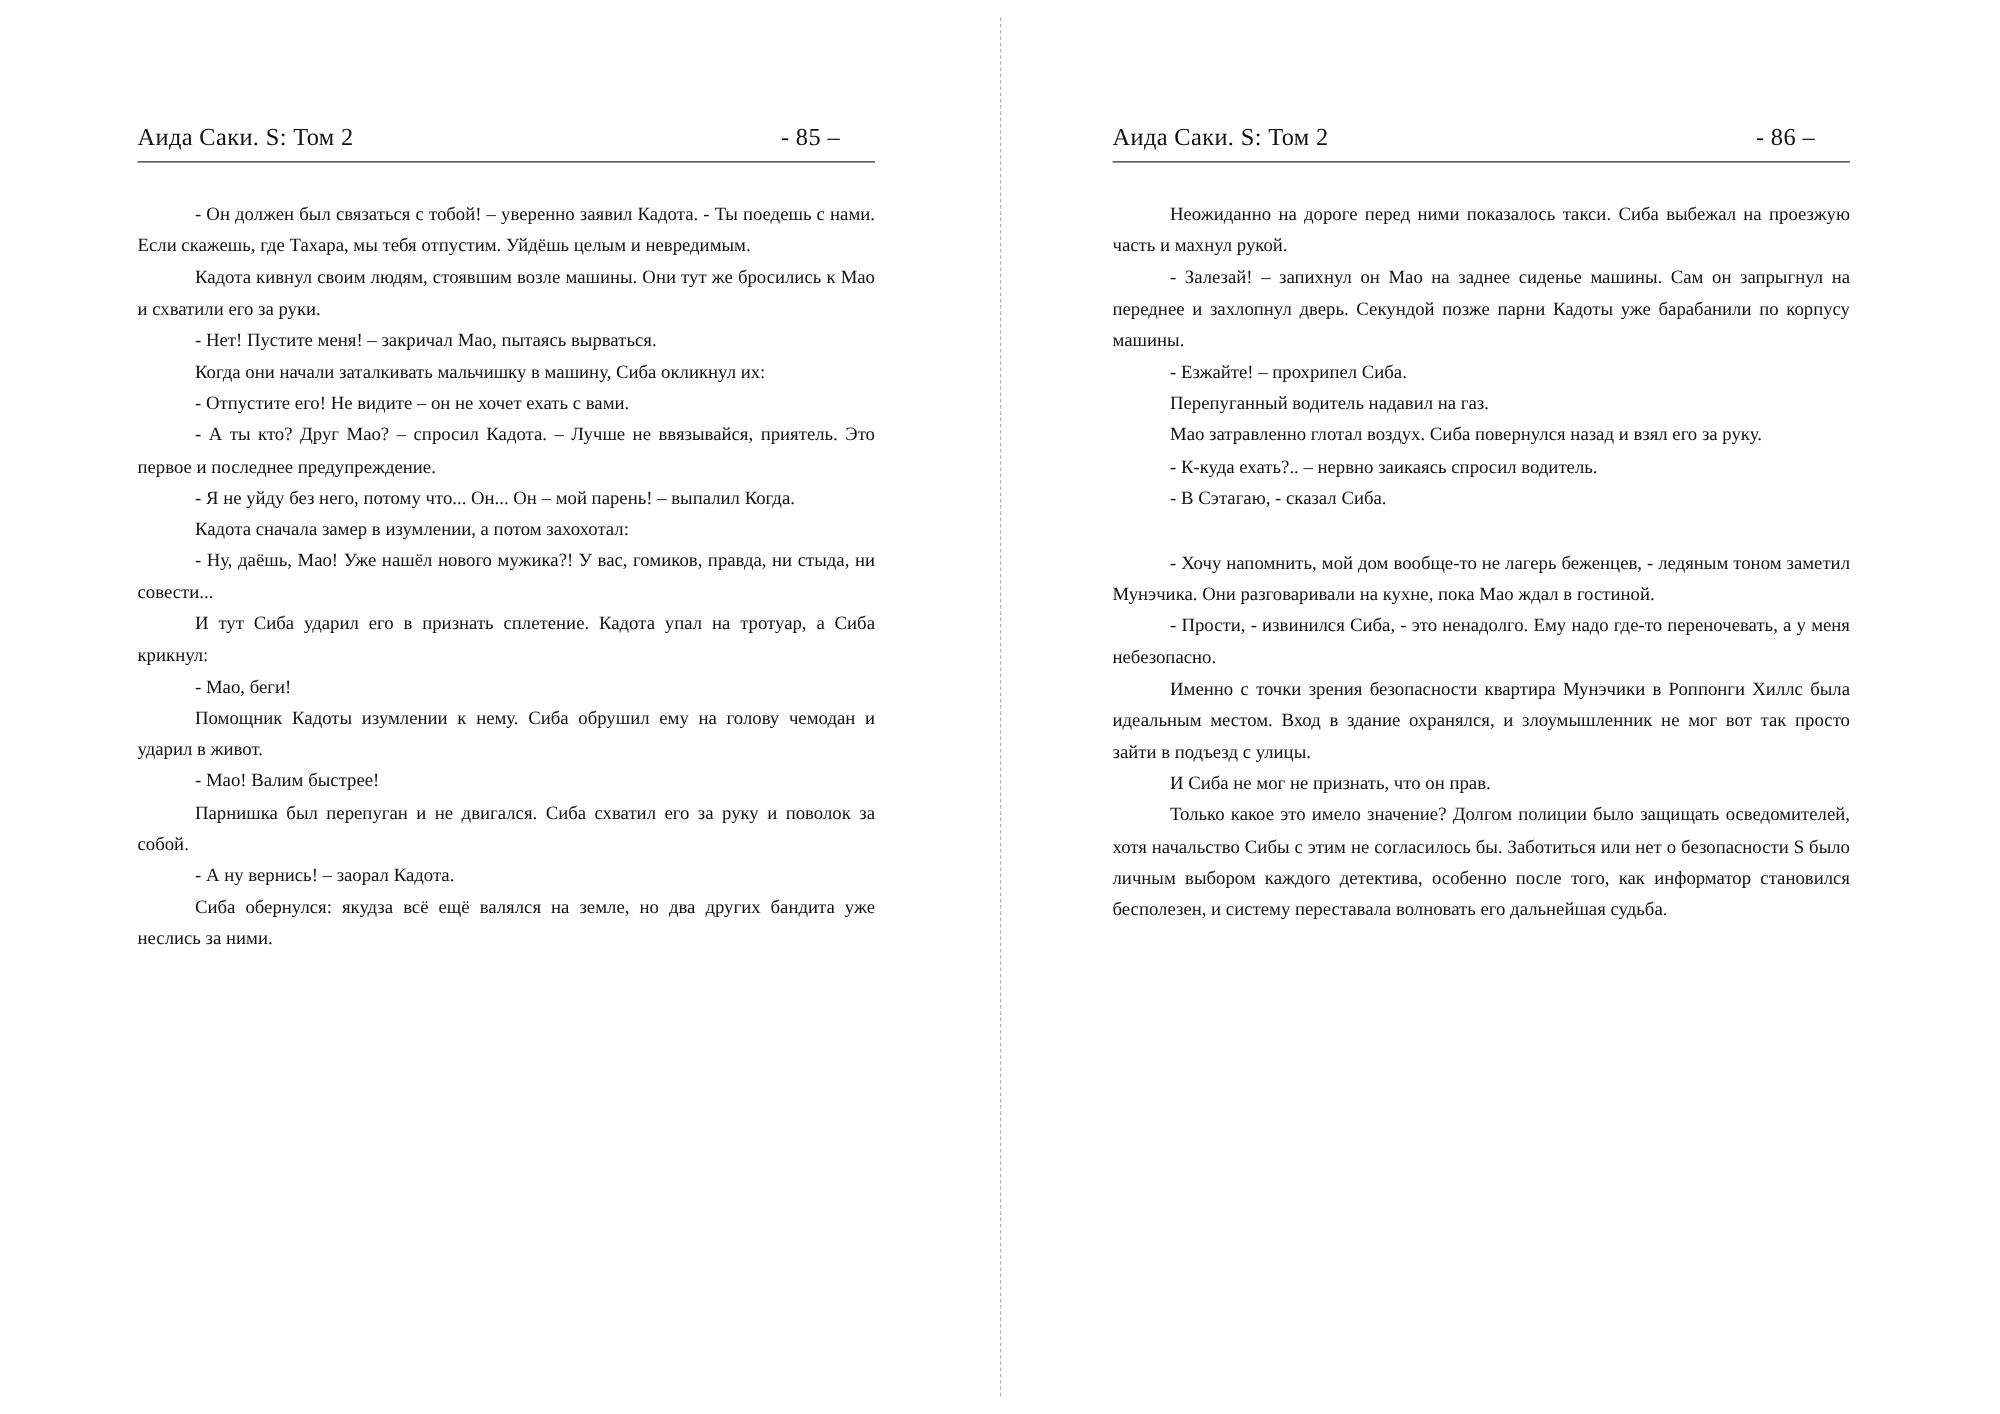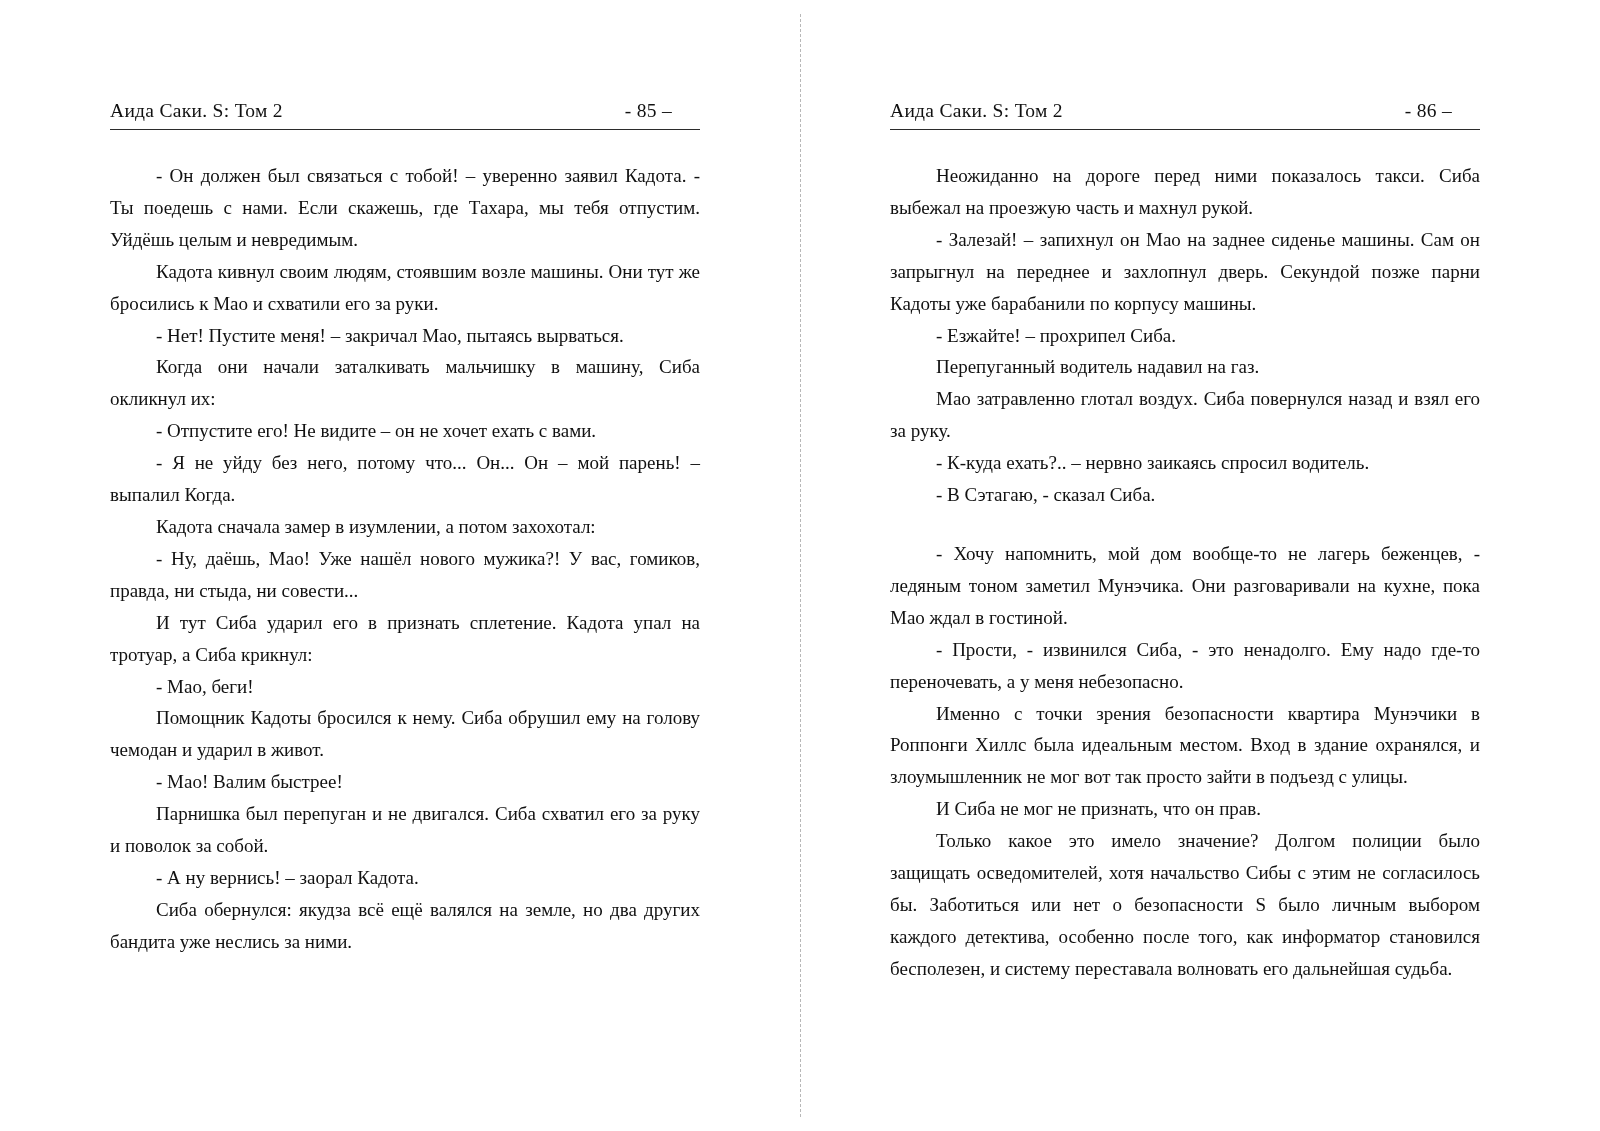--- a/index.html
+++ b/index.html
@@ -40,21 +40,21 @@
     font-size: 19.5px;
     letter-spacing: 0.3px;
     padding-bottom: 7px;
     border-bottom: 1.6px solid #2b2b2b;
   }
   .head .title { white-space: nowrap; }
   .head .folio { white-space: nowrap; padding-right: 28px; }
 
   .body {
     margin-top: 30px;
-    font-size: 19px;
+    font-size: 15px;
     line-height: 1.68;
     text-align: justify;
     text-justify: inter-word;
     hyphens: none;
   }
   .body p {
     margin: 0;
     text-indent: 46px;
   }
   .body p.gap { margin-top: 27px; }
@@ -70,26 +70,27 @@
     <div class="head">
       <span class="title">Аида Саки. S: Том 2</span>
       <span class="folio">- 85 –</span>
     </div>
     <div class="body">
       <p>- Он должен был связаться с тобой! – уверенно заявил Кадота. - Ты поедешь с нами. Если скажешь, где Тахара, мы тебя отпустим. Уйдёшь целым и невредимым.</p>
       <p>Кадота кивнул своим людям, стоявшим возле машины. Они тут же бросились к Мао и схватили его за руки.</p>
       <p>- Нет! Пустите меня! – закричал Мао, пытаясь вырваться.</p>
       <p>Когда они начали заталкивать мальчишку в машину, Сиба окликнул их:</p>
       <p>- Отпустите его! Не видите – он не хочет ехать с вами.</p>
+      <p>- А ты кто? Друг Мао? – спросил Кадота. – Лучше не ввязывайся, приятель. Это первое и последнее предупреждение.</p>
       <p>- Я не уйду без него, потому что... Он... Он – мой парень! – выпалил Когда.</p>
       <p>Кадота сначала замер в изумлении, а потом захохотал:</p>
       <p>- Ну, даёшь, Мао! Уже нашёл нового мужика?! У вас, гомиков, правда, ни стыда, ни совести...</p>
       <p>И тут Сиба ударил его в признать сплетение. Кадота упал на тротуар, а Сиба крикнул:</p>
       <p>- Мао, беги!</p>
-      <p>Помощник Кадоты бросился к нему. Сиба обрушил ему на голову чемодан и ударил в живот.</p>
+      <p>Помощник Кадоты изумлении к нему. Сиба обрушил ему на голову чемодан и ударил в живот.</p>
       <p>- Мао! Валим быстрее!</p>
       <p>Парнишка был перепуган и не двигался. Сиба схватил его за руку и поволок за собой.</p>
       <p>- А ну вернись! – заорал Кадота.</p>
       <p>Сиба обернулся: якудза всё ещё валялся на земле, но два других бандита уже неслись за ними.</p>
     </div>
   </div>
 
   <div class="leaf leaf-right">
     <div class="head">
       <span class="title">Аида Саки. S: Том 2</span>

